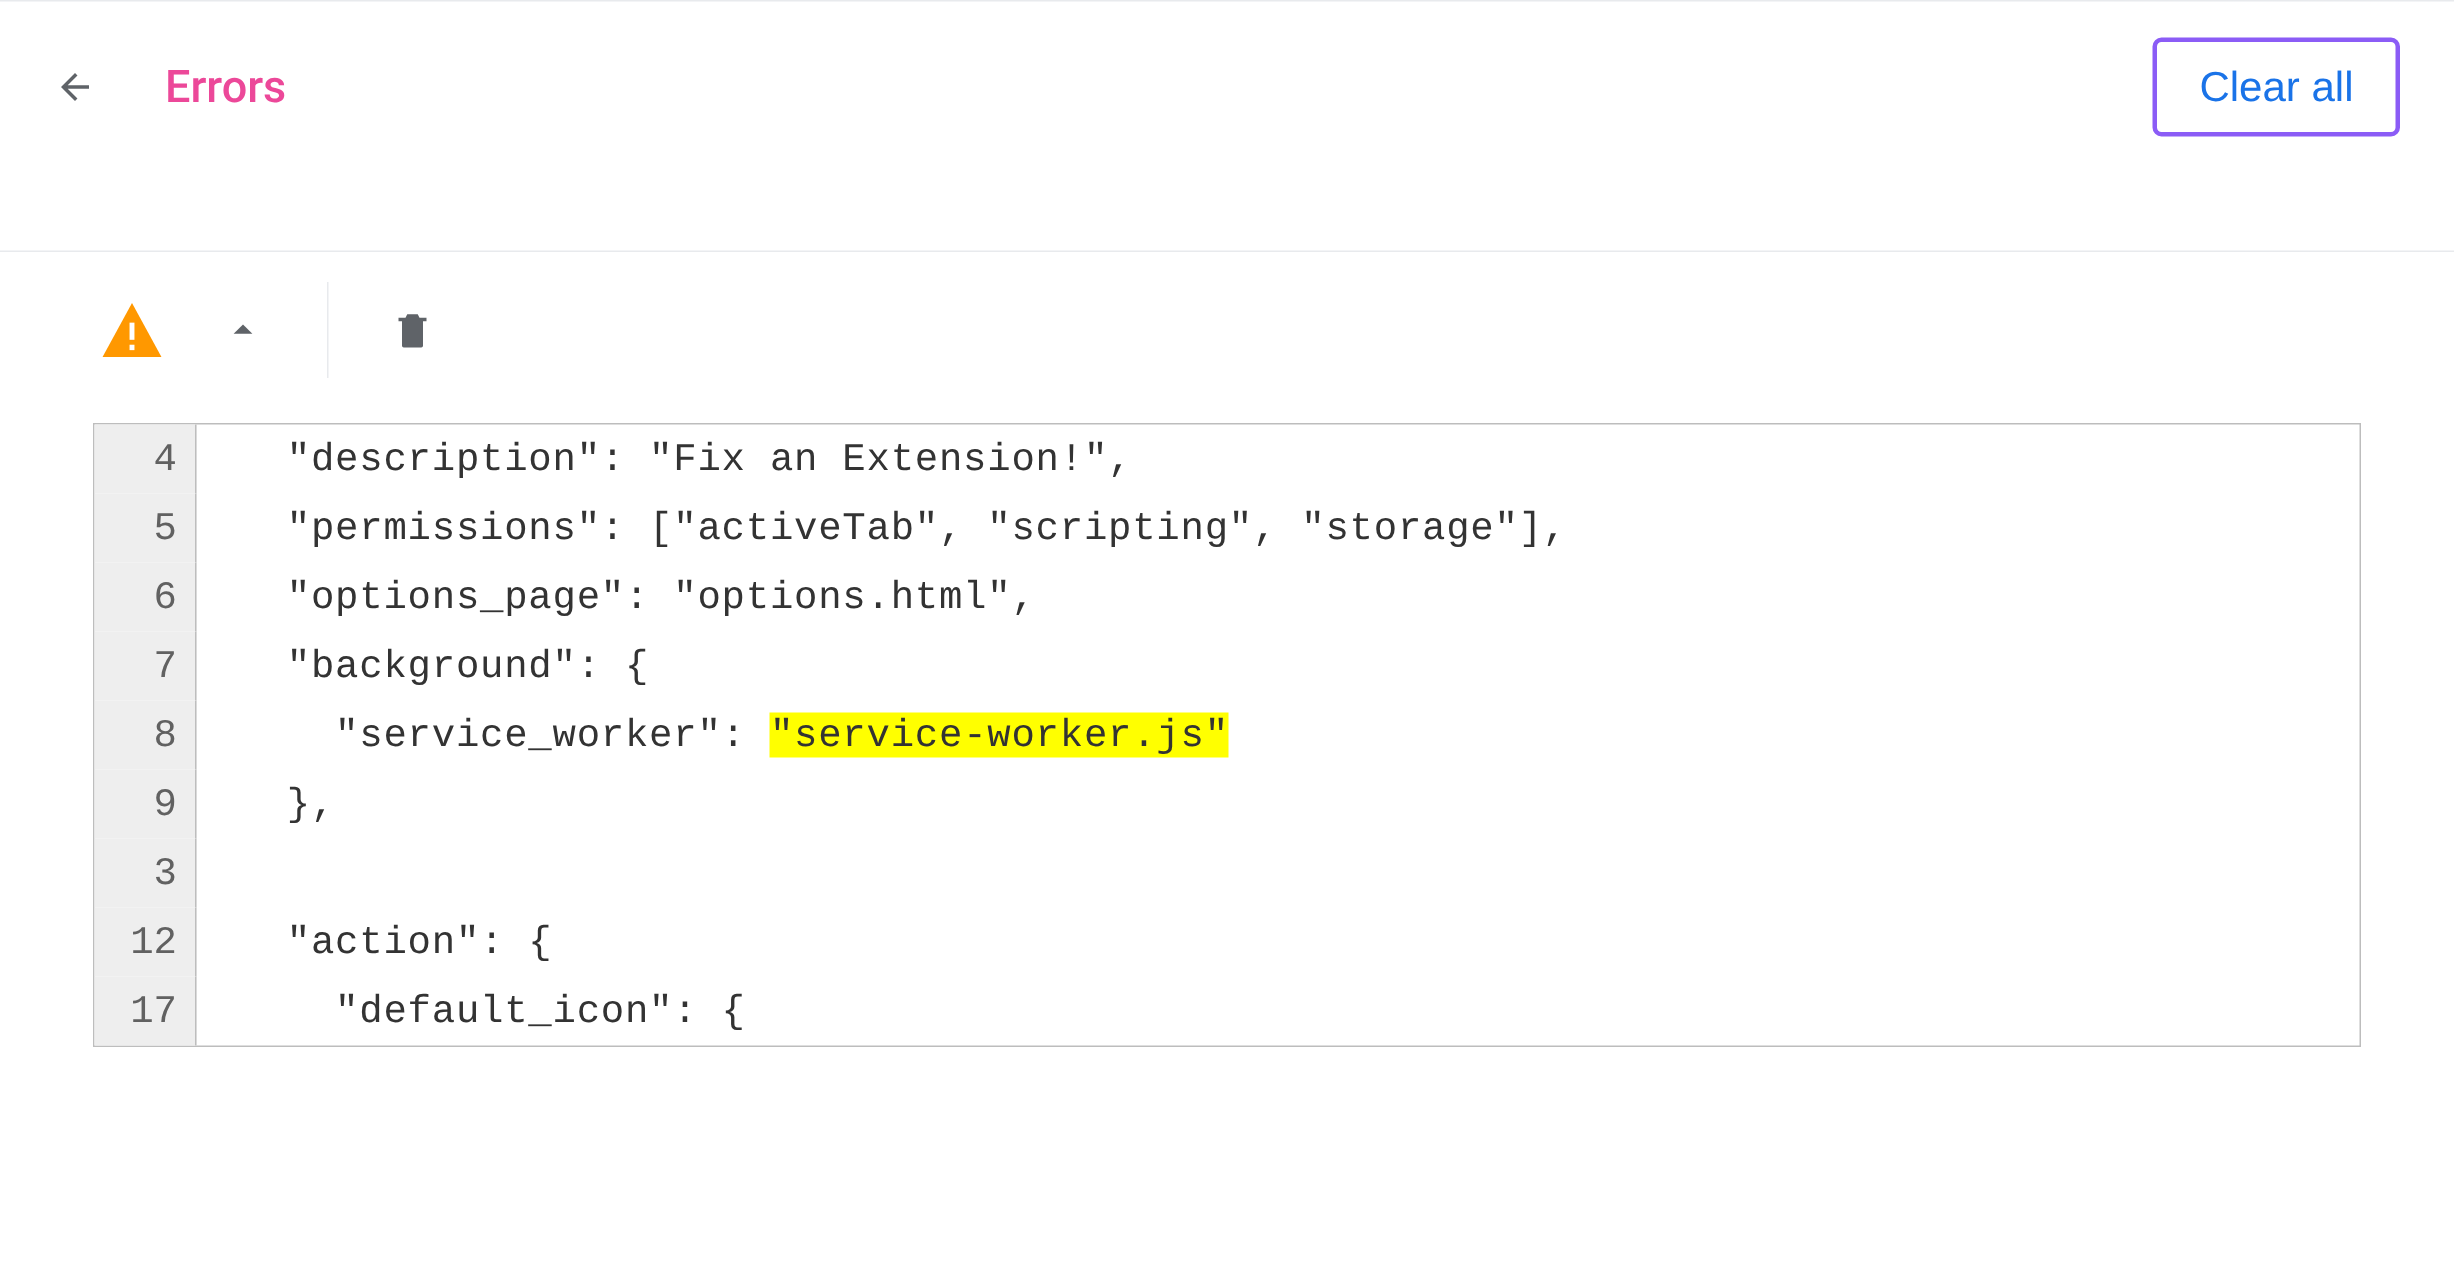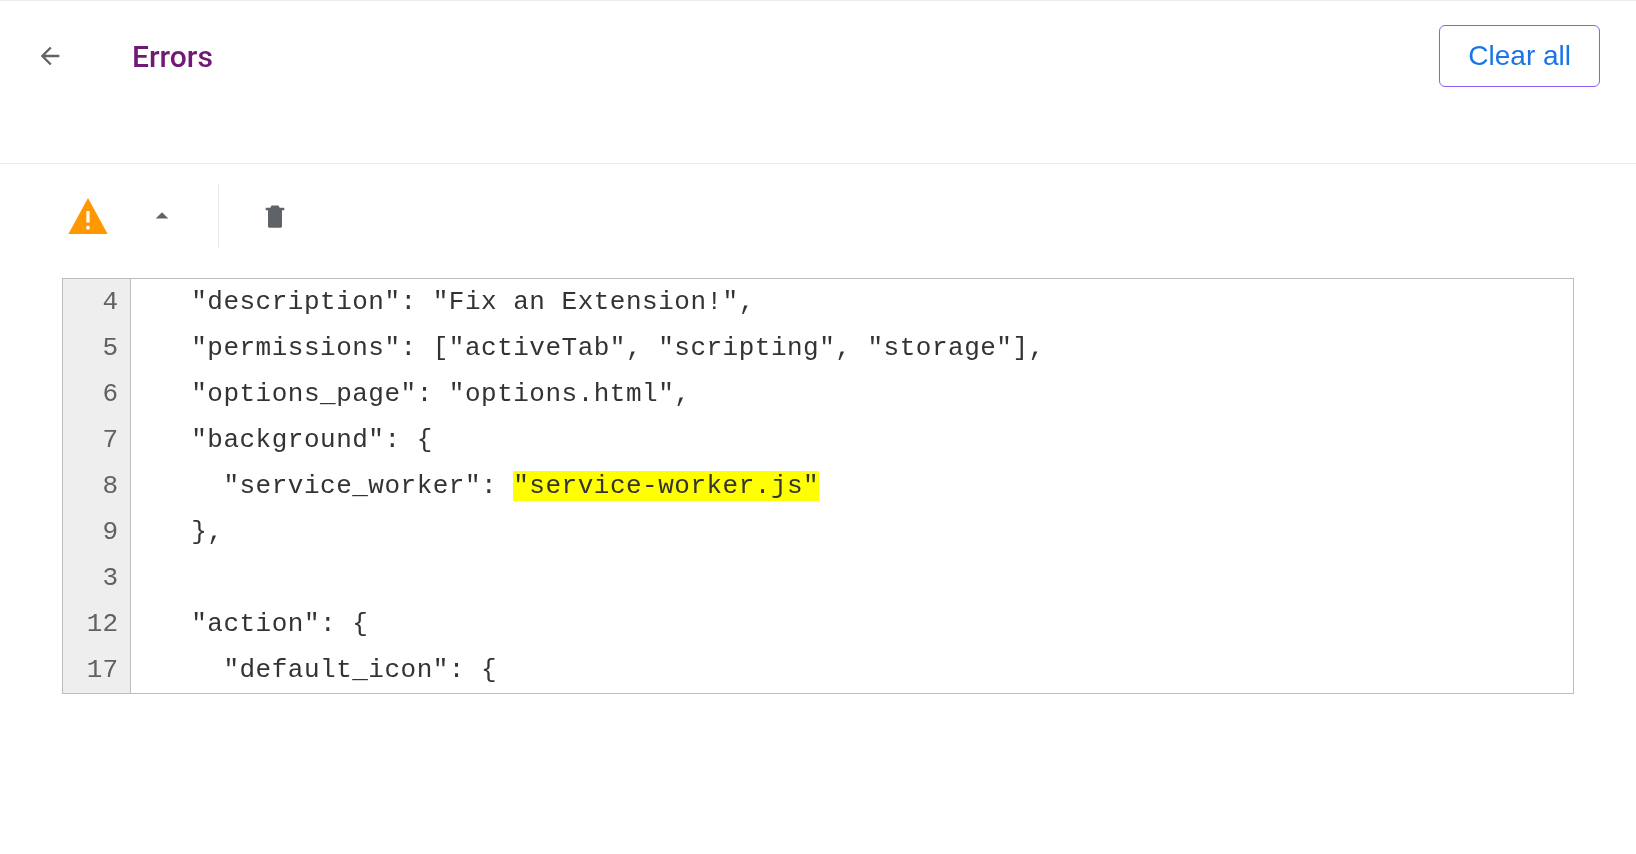--- a/index.html
+++ b/index.html
@@ -1,22 +1,22 @@
 <!DOCTYPE html>
 <html><head>
 <meta charset="utf-8">
 <style>
   * { box-sizing: border-box; margin: 0; padding: 0; }
   html, body { width: 1636px; height: 854px; background: #fff; font-family: Roboto, "Helvetica Neue", Arial, sans-serif; color: #202124; }
   .top-border { width: 100%; height: 1px; background: #e8eaed; }
   .header { display: flex; align-items: center; padding: 24px 36px 24px 26px; }
   .back-btn { width: 48px; height: 48px; display: flex; align-items: center; justify-content: center; cursor: pointer; color: #5f6368; border-radius: 50%; }
   .back-btn svg { width: 28px; height: 28px; }
-  .page-title { font-size: 30px; font-weight: 500; color: #701a75; margin-left: 58px; flex: 1; }
-  .clear-all { font-size: 28px; color: #1a73e8; background: #fff; border: 1px solid #8b5cf6; border-radius: 6px; padding: 14px 28px; cursor: pointer; font-weight: 500; }
+  .page-title { font-size: 30px; font-weight: 500; color: #ec4899; margin-left: 36px; flex: 1; }
+  .clear-all { font-size: 28px; color: #1a73e8; background: #fff; border: 3px solid #8b5cf6; border-radius: 6px; padding: 14px 28px; cursor: pointer; font-weight: 500; }
   .divider { width: 100%; height: 1px; background: #e8eaed; margin-top: 52px; }
 
   .content { padding: 0 62px; }
 
   .error-header { display: flex; align-items: center; padding: 20px 10px 20px 6px; }
   .warn-icon { margin-right: 30px; }
   .warn-icon svg { width: 40px; height: 36px; display: block; }
   .error-msg { font-size: 30px; color: #202124; flex: 1; font-weight: 400; }
   .actions { display: flex; align-items: center; }
   .chev-btn { width: 48px; height: 48px; display: flex; align-items: center; justify-content: center; cursor: pointer; color: #5f6368; }

